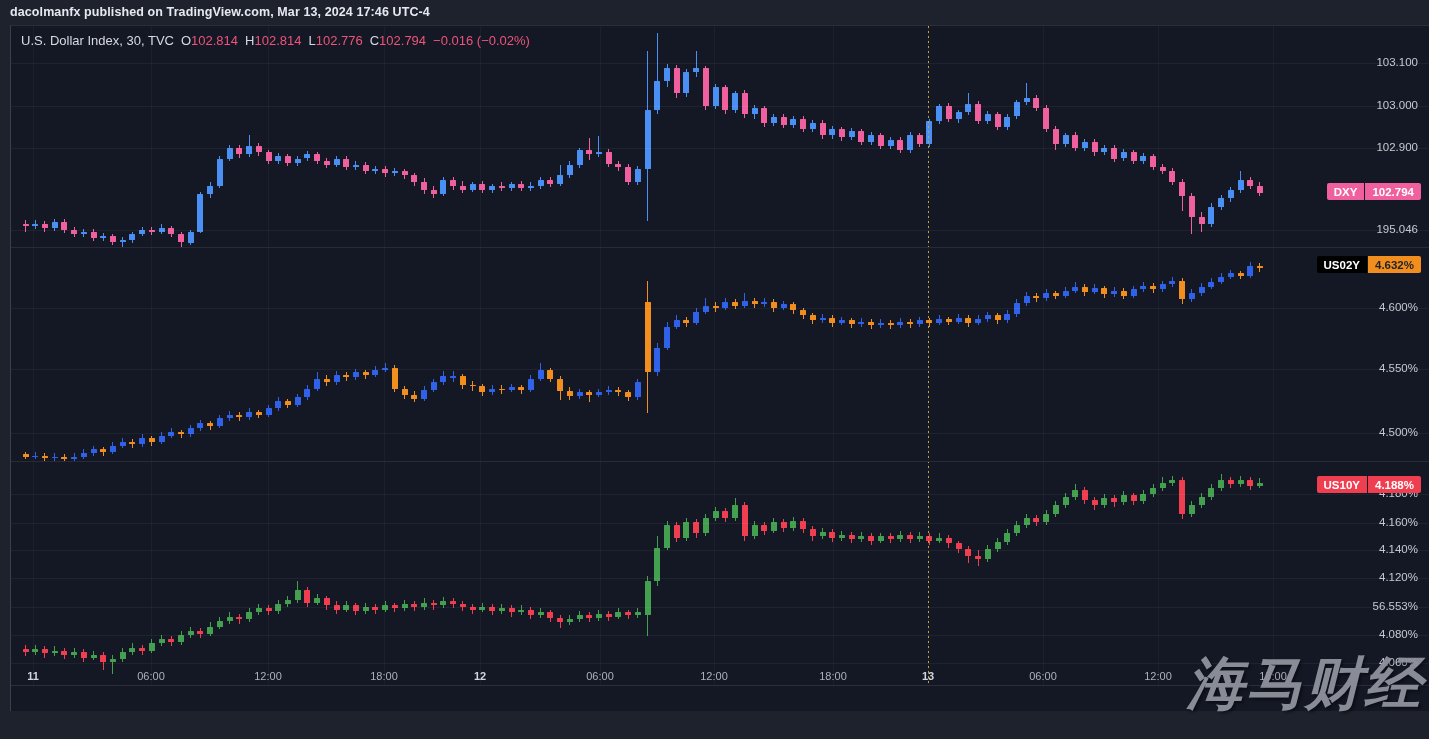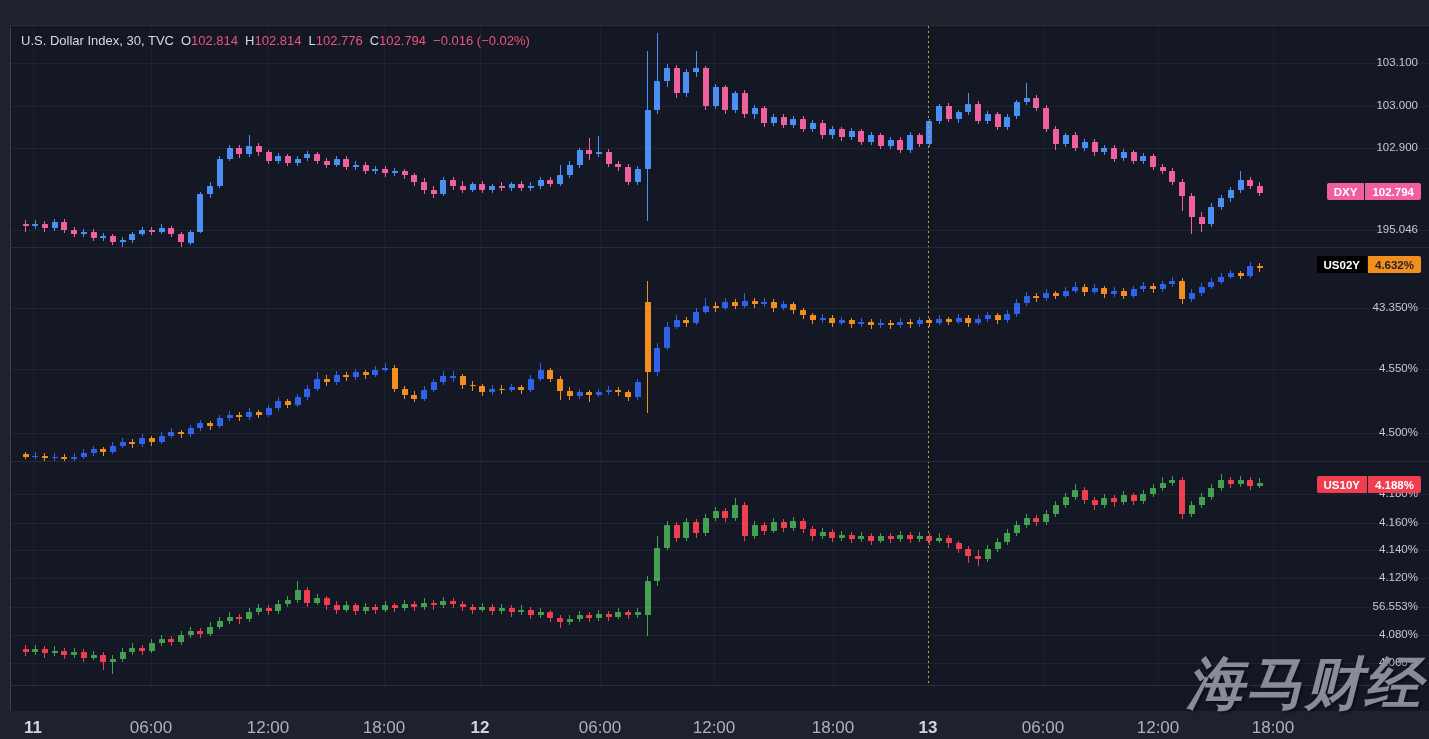--- a/index.html
+++ b/index.html
@@ -16,37 +16,38 @@
   .hgrid{position:absolute;left:0;width:100%;height:1px;background:rgba(255,255,255,0.05);}
   .vgrid{position:absolute;top:0;width:1px;background:rgba(255,255,255,0.035);}
   .wick{position:absolute;width:1px;}
   .body{position:absolute;width:6px;border-radius:0.5px;}
   .axis-label{position:absolute;right:12px;font-size:11.5px;color:#c6c9d1;z-index:12;}
   .badge{position:absolute;right:9px;height:17px;display:flex;align-items:center;z-index:20;
          font-size:11.5px;font-weight:700;border-radius:2px;overflow:hidden;}
   .badge .chip{height:100%;display:flex;align-items:center;padding:0 7px;}
   .badge .gap{width:1px;height:100%;background:#141824;}
   .time-axis-line{position:absolute;left:0;width:100%;height:1px;background:#2a2e39;z-index:9;}
-  .time-label{position:absolute;transform:translateX(-50%);font-size:17px;color:#aeb1ba;top:692px;z-index:12;}
+  .time-label{position:absolute;transform:translateX(-50%);font-size:11px;color:#aeb1ba;top:644px;z-index:12;}
   .time-label.day{color:#d2d5dd;font-weight:600;}
   .day-sep{position:absolute;top:0;height:659px;width:1px;z-index:6;
            background:repeating-linear-gradient(to bottom,#c2a03c 0,#c2a03c 2px,transparent 2px,transparent 5px);}
   .footer{position:absolute;left:0;bottom:0;width:100%;height:29px;background:#1e222d;border-top:1px solid #2a2e39;
           display:flex;align-items:center;}
   .tv-logo{margin-left:20px;display:flex;align-items:center;}
   .tv-logo-text{margin-left:7px;font-size:15px;font-weight:700;color:#dbdfe8;letter-spacing:.2px;}
   .wm1{position:absolute;right:6px;bottom:27px;font-size:57px;line-height:1;font-weight:800;font-style:italic;
        color:#8f939d;z-index:40;text-shadow:2px 2px 3px rgba(0,0,0,.45);opacity:.95;letter-spacing:2px;}
   .wm2{position:absolute;right:2px;bottom:1px;font-size:27px;line-height:1;font-weight:800;font-style:italic;
        color:#3d639c;z-index:41;letter-spacing:.26em;text-shadow:1px 1px 2px rgba(0,0,0,.5);}
 </style>
 </head>
 <body>
 
 <div class="stage">
+  <div class="attribution">dacolmanfx published on TradingView.com, Mar 13, 2024 17:46 UTC-4</div>
 
   <div class="chart" id="chart">
     <div class="legend" id="legend"><span>U.S. Dollar Index, 30, TVC</span><span class="sep"></span><span>O</span><span class="val">102.814</span><span class="sep"></span><span>H</span><span class="val">102.814</span><span class="sep"></span><span>L</span><span class="val">102.776</span><span class="sep"></span><span>C</span><span class="val">102.794</span><span class="sep"></span><span class="val">−0.016 (−0.02%)</span></div>
 
   <div class="vgrid" style="left: 22px; height: 659px;"></div>
       <div class="vgrid" style="left: 140px; height: 659px;"></div>
       <div class="vgrid" style="left: 257px; height: 659px;"></div>
       <div class="vgrid" style="left: 373px; height: 659px;"></div>
       <div class="vgrid" style="left: 469px; height: 659px;"></div>
       <div class="vgrid" style="left: 589px; height: 659px;"></div>
@@ -579,21 +580,21 @@
         <div class="wick" style="left: 1219.28px; top: 21.56px; height: 9.92px; background: rgb(47, 98, 232);"></div>
         <div class="body" style="left: 1216.78px; top: 25.28px; height: 3.72px; background: rgb(47, 98, 232);"></div>
         <div class="wick" style="left: 1229px; top: 22.8px; height: 8.68px; background: rgb(242, 142, 30);"></div>
         <div class="body" style="left: 1226.5px; top: 25.28px; height: 2.48px; background: rgb(242, 142, 30);"></div>
         <div class="wick" style="left: 1238.72px; top: 14.12px; height: 16.12px; background: rgb(47, 98, 232);"></div>
         <div class="body" style="left: 1236.22px; top: 17.84px; height: 9.92px; background: rgb(47, 98, 232);"></div>
         <div class="wick" style="left: 1248.44px; top: 15.36px; height: 8.68px; background: rgb(242, 142, 30);"></div>
         <div class="body" style="left: 1245.94px; top: 17.84px; height: 2.48px; background: rgb(242, 142, 30);"></div>
       </div>
       <div class="hgrid" style="top: 282px;"></div>
-      <div class="axis-label" style="top: 275px;">43.350%</div>
+      <div class="axis-label" style="top: 275px;">4.600%</div>
       <div class="hgrid" style="top: 343px;"></div>
       <div class="axis-label" style="top: 336px;">4.550%</div>
       <div class="hgrid" style="top: 407px;"></div>
       <div class="axis-label" style="top: 400px;">4.500%</div>
       <div class="badge" style="top: 230px;">
         <span class="chip" style="background: #000000; color: rgb(255, 255, 255);">US02Y</span>
         <span class="gap"></span>
         <span class="chip" style="background: rgb(242, 142, 30); color: rgb(30, 34, 45);">4.632%</span>
       </div>
       <div class="divider" style="top: 221px;"></div>

